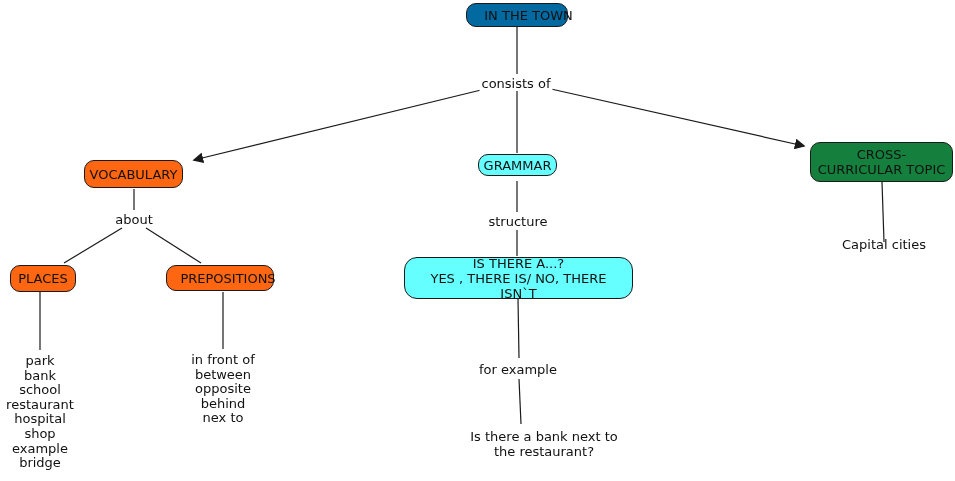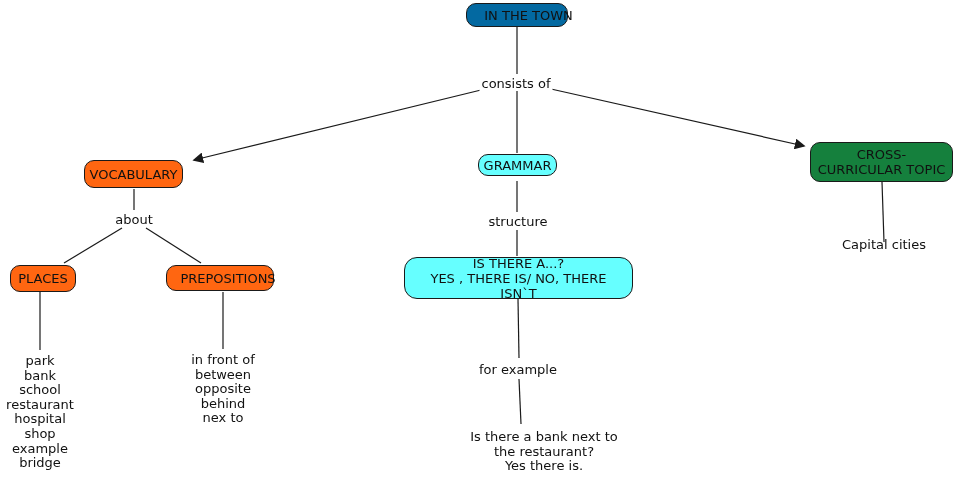--- a/index.html
+++ b/index.html
@@ -108,16 +108,15 @@
     <div>in front of</div>
     <div>between</div>
     <div>opposite</div>
     <div>behind</div>
     <div>nex to</div>
   </div>
 
   <div class="leaf-text" style="left:520px;top:430px;margin-left:24px;">
     <div>Is there a bank next to</div>
     <div>the restaurant?</div>
-    <div>Yes there is.</div>
   </div>
 
 </div>
 
 </body></html>

